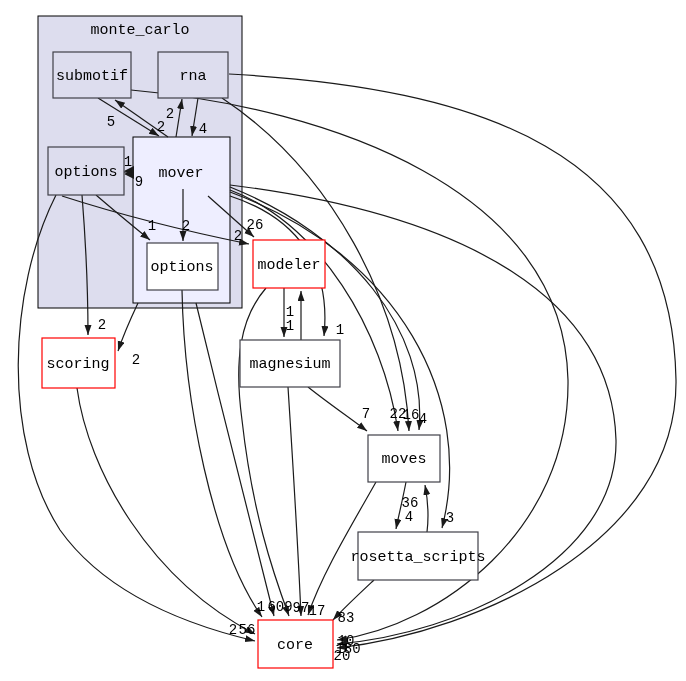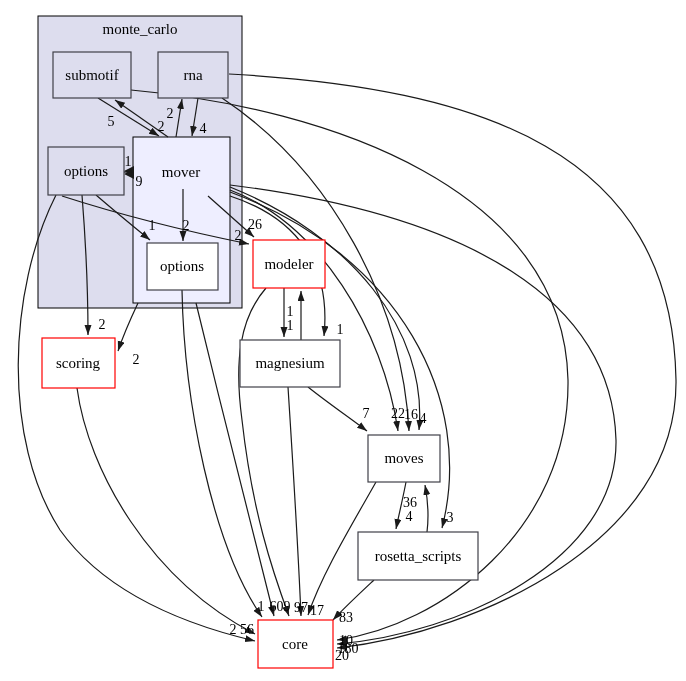--- a/index.html
+++ b/index.html
@@ -1,16 +1,16 @@
 <!DOCTYPE html>
 <html><head>
 <meta charset="utf-8">
 <style>
   html,body{margin:0;padding:0;background:#ffffff;}
-  .stage{width:686px;height:681px;position:relative;font-family:Liberation Serif, serif;}
+  .stage{width:686px;height:681px;position:relative;font-family:Liberation Mono, monospace;}
   svg{display:block;}
   .cluster-outer{fill:#ddddee;stroke:#000000;stroke-width:1;}
   .cluster-inner{fill:#eeeeff;stroke:#000000;stroke-width:1;}
   .node{fill:#ddddee;stroke:#404048;stroke-width:1.2;}
   .node-white{fill:#ffffff;stroke:#404048;stroke-width:1.2;}
   .node-red{fill:#ffffff;stroke:#ff0000;stroke-width:1.2;}
   .edge{fill:none;stroke:#1a1a1a;stroke-width:1.2;}
   .ah{fill:#1a1a1a;stroke:none;}
   .node-label{font-size:15px;fill:#000000;text-anchor:middle;}
   .cluster-label{font-size:15px;fill:#000000;text-anchor:middle;}

